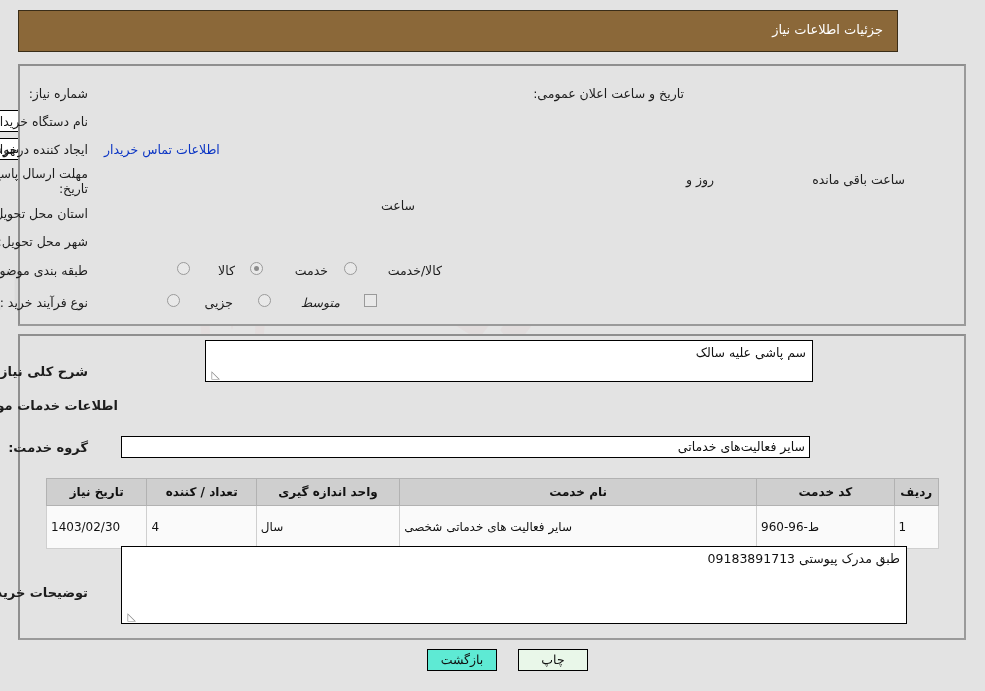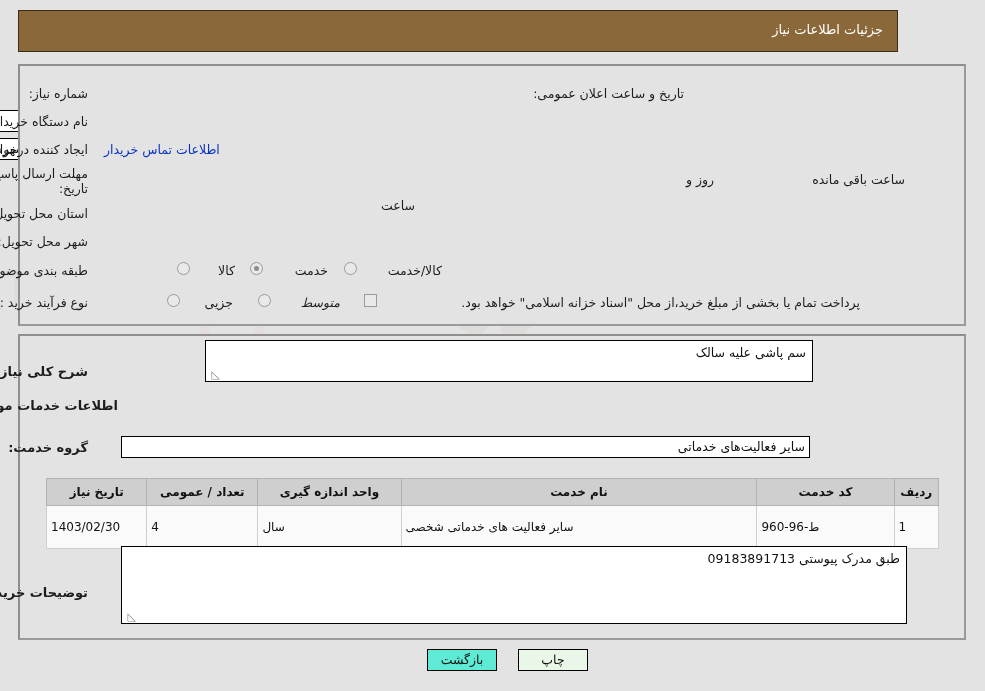--- a/index.html
+++ b/index.html
@@ -252,21 +252,20 @@
 
   <div class="lbl" style="right:897px; top:295px; z-index:2;">نوع فرآیند خرید :</div>
 
   <div class="radio" style="right:805px; top:294px; z-index:2;"></div>
   <div class="lbl" style="right:752px; top:295px; z-index:2;">جزیی</div>
 
   <div class="radio" style="right:714px; top:294px; z-index:2;"></div>
   <div class="lbl" style="right:645px; top:295px; z-index:2;font-style:italic;">متوسط</div>
 
   <div class="chk" style="right:608px; top:294px; z-index:2;"></div>
-  <div class="lbl" style="right:125px; top:295px; z-index:2;">پرداخت تمام یا بخشی از مبلغ خرید،از محل "اسناد خزانه اسلامی" خواهد بود.</div>
 
   <div class="panel" id="panel-bottom"></div>
 
   <div class="lbl lbl-bold" style="right:897px; top:364px; font-size:13px; z-index:2;">شرح کلی نیاز:</div>
   <div class="ta" style="right:172px; top:340px; width:608px; height:42px; z-index:2;text-align:right;">
     <span>سم پاشی علیه سالک</span>
     <span class="grip">◺</span>
   </div>
 
   <div class="lbl lbl-bold" style="right:867px; top:398px; font-size:13px; z-index:2;">اطلاعات خدمات مورد نیاز</div>
@@ -274,21 +273,21 @@
   <div class="lbl lbl-bold" style="right:897px; top:440px; font-size:13px; z-index:2;">گروه خدمت:</div>
   <div class="fld right" style="right:175px; top:436px; width:689px; z-index:2;">سایر فعالیت‌های خدماتی</div>
 
   <table class="tbl">
     <thead>
       <tr>
         <th style="width:36px;">ردیف</th>
         <th style="width:140px;">کد خدمت</th>
         <th style="width:377px;">نام خدمت</th>
         <th style="width:140px;">واحد اندازه گیری</th>
-        <th style="width:105px;">تعداد / عمومی</th>
+        <th style="width:105px;">تعداد / کننده</th>
         <th style="width:95px;">تاریخ نیاز</th>
       </tr>
     </thead>
     <tbody>
       <tr>
         <td>1</td>
         <td>ط-96-960</td>
         <td>سایر فعالیت های خدماتی شخصی</td>
         <td>سال</td>
         <td>4</td>

